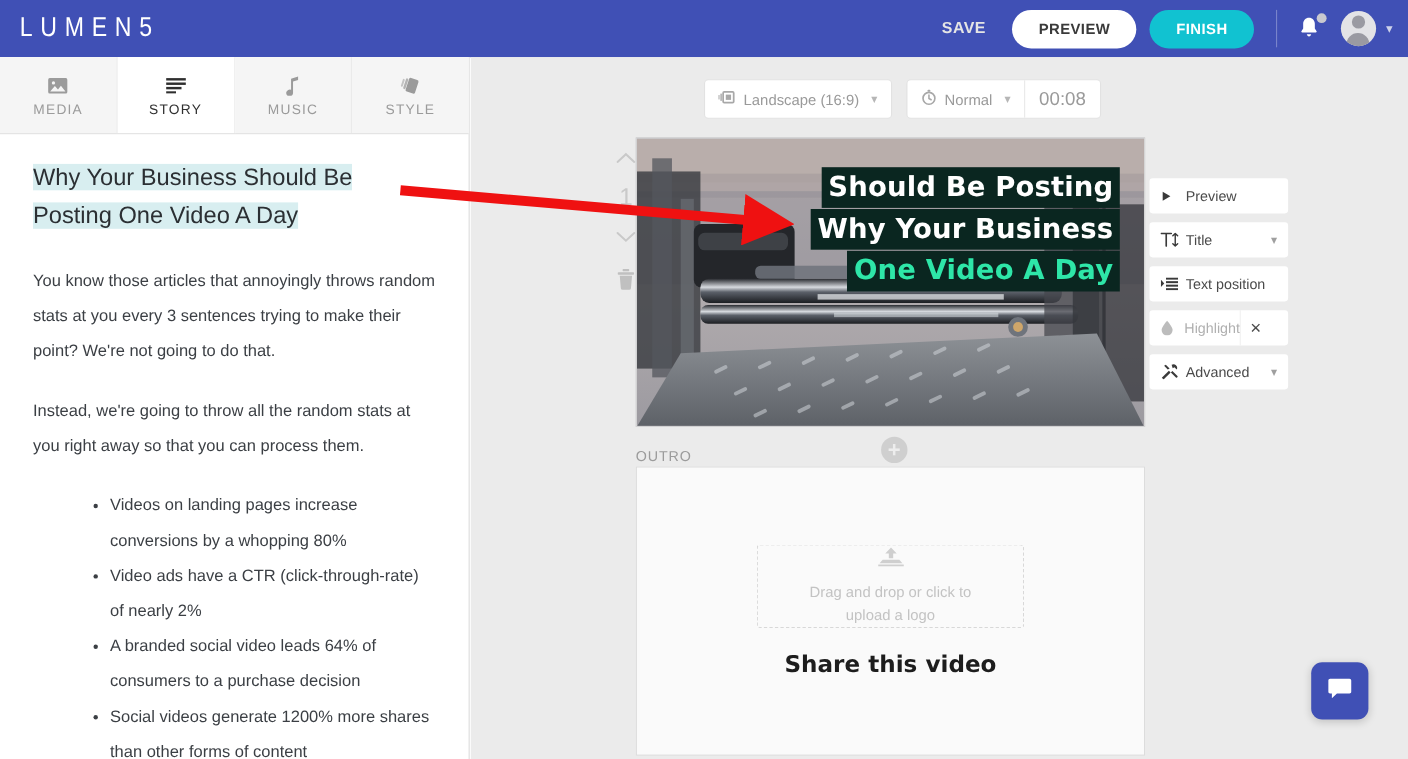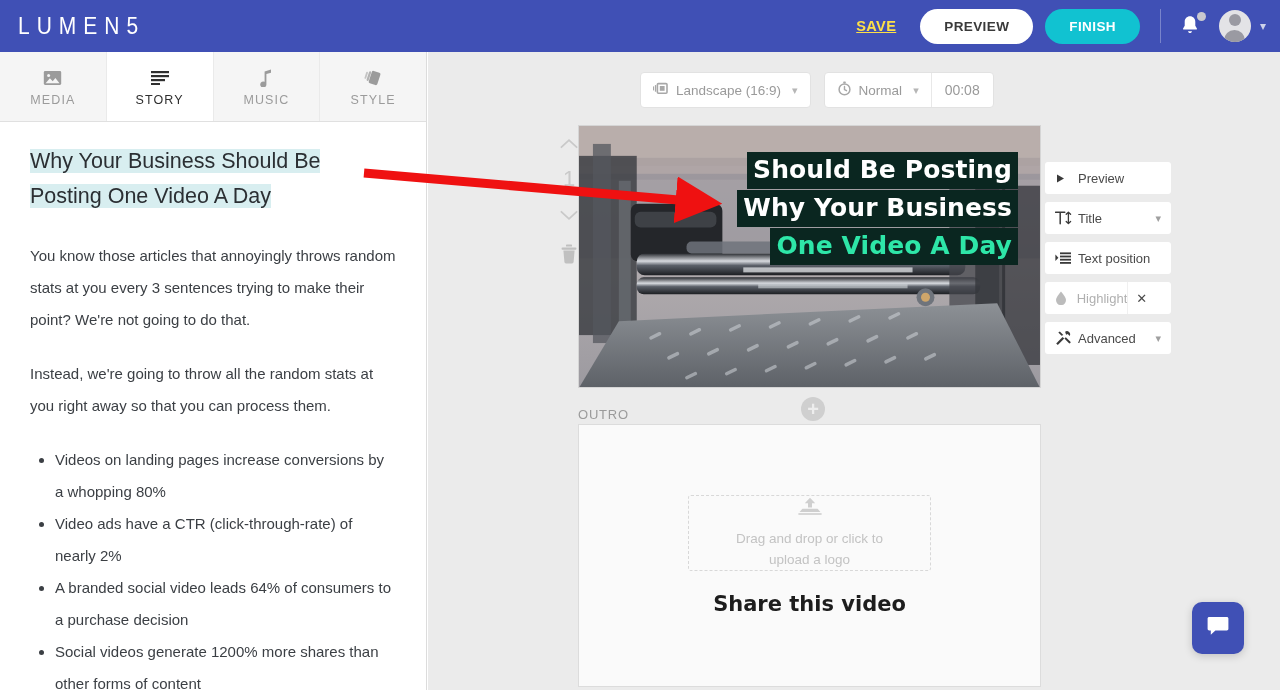--- a/index.html
+++ b/index.html
@@ -25,22 +25,22 @@
     letter-spacing: 7px;
     font-family: "Liberation Sans Narrow", "Liberation Sans", sans-serif;
     transform: scaleY(1.18);
     transform-origin: left center;
   }
   #appbar-right {
     margin-left: auto; display: flex; align-items: center; height: 52px;
     padding-right: 14px;
   }
   #save-btn {
-    color: #fde047; font-size: 14.5px; font-weight: 600; letter-spacing: .4px;
-    background: transparent; border: none; cursor: pointer; padding: 6px 10px; text-decoration: underline;
+    color: #e5e5e5; font-size: 14.5px; font-weight: 600; letter-spacing: .4px;
+    background: transparent; border: none; cursor: pointer; padding: 6px 10px;
   }
   #preview-btn {
     margin-left: 14px;
     background: #ffffff; color: #3a3a3a;
     font-size: 13.5px; font-weight: 600; letter-spacing: .4px;
     border: none; border-radius: 20px; padding: 10px 24px; cursor: pointer;
   }
   #finish-btn {
     margin-left: 12px;
     background: #11c2d1; color: #ffffff;
@@ -93,42 +93,42 @@
   #story-title {
     font-size: 21.5px; line-height: 35px; color: #2b2f33;
     margin: 0 0 26px 0; font-weight: 400;
   }
   #story-title span { background: #d8eef0; }
   .story-para {
     font-size: 15px; line-height: 32px; margin: 0 0 22px 0; color: #3b3f44;
   }
   #story-list { margin: 0; padding-left: 25px; }
   #story-list li {
-    font-size: 15px; line-height: 32px; margin-bottom: 0; color: #3b3f44;
+    font-size: 15px; line-height: 32px; margin-bottom: 0; color: #3b3f44; margin-left: 45px;
   }
 
   
   #editor {
     position: absolute; left: 428px; top: 52px; width: 852px; height: 638px;
     background: #ebebeb; overflow: hidden;
   }
   #toolbar {
     position: absolute; left: 212px; top: 20px;
     display: flex; align-items: center;
   }
   .tb-box {
     background: #ffffff; border: 1px solid #e2e2e2; border-radius: 4px;
     height: 36px; display: flex; align-items: center;
     color: #9a9a9a; font-size: 13.5px; cursor: pointer;
   }
   .tb-pill { padding: 0 12px; display: flex; align-items: center; gap: 7px; }
   .tb-caret { color: #b6b6b6; font-size: 11px; margin-left: 4px; }
   #tb-duration {
     border-left: 1px solid #e8e8e8; padding: 0 13px; height: 100%;
-    display: flex; align-items: center; color: #9a9a9a; font-size: 14px;
+    display: flex; align-items: center; color: #9a9a9a; font-size: 17px;
   }
   #tb-group2 { margin-left: 13px; }
 
   
   #scene-controls {
     position: absolute; left: 116px; top: 80px;
     width: 50px; display: flex; flex-direction: column; align-items: center;
     color: #c4c4c4;
   }
   #scene-up, #scene-down { cursor: pointer; height: 22px; display: flex; align-items: center; }

